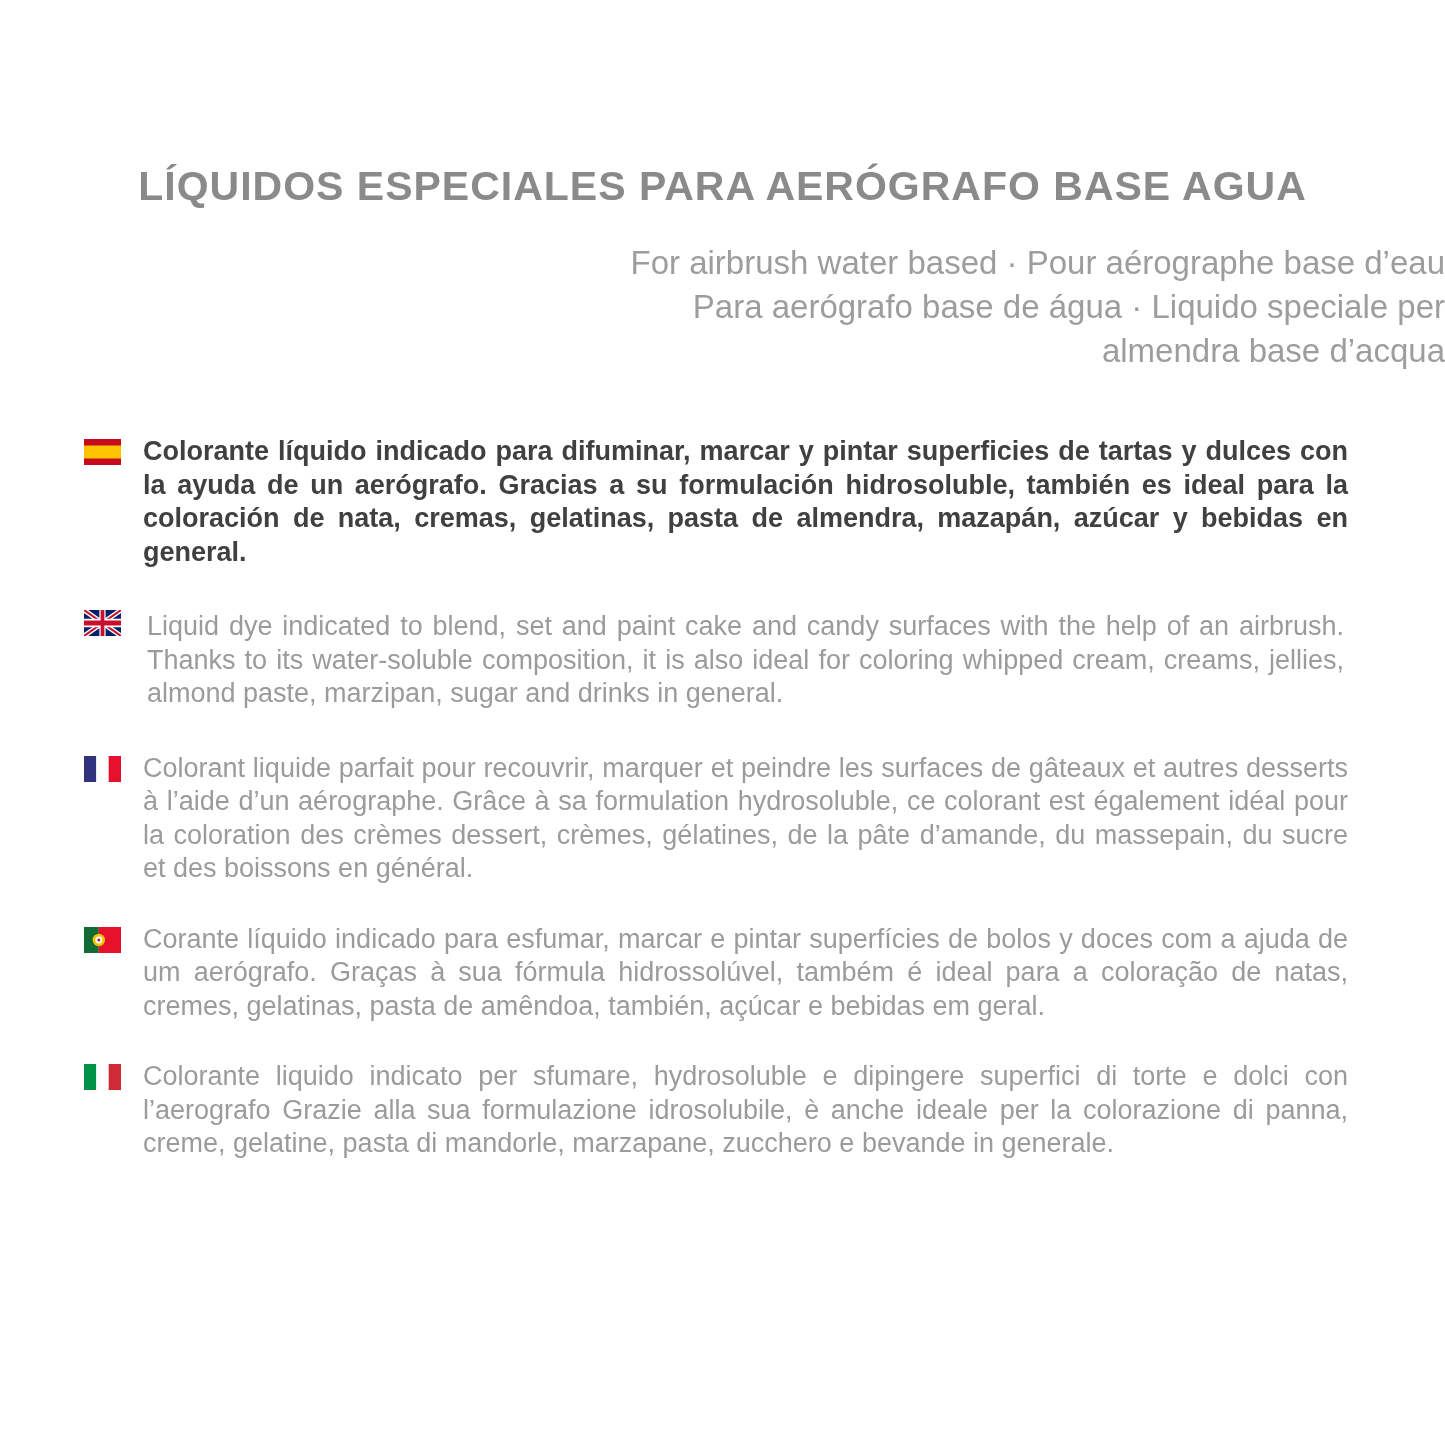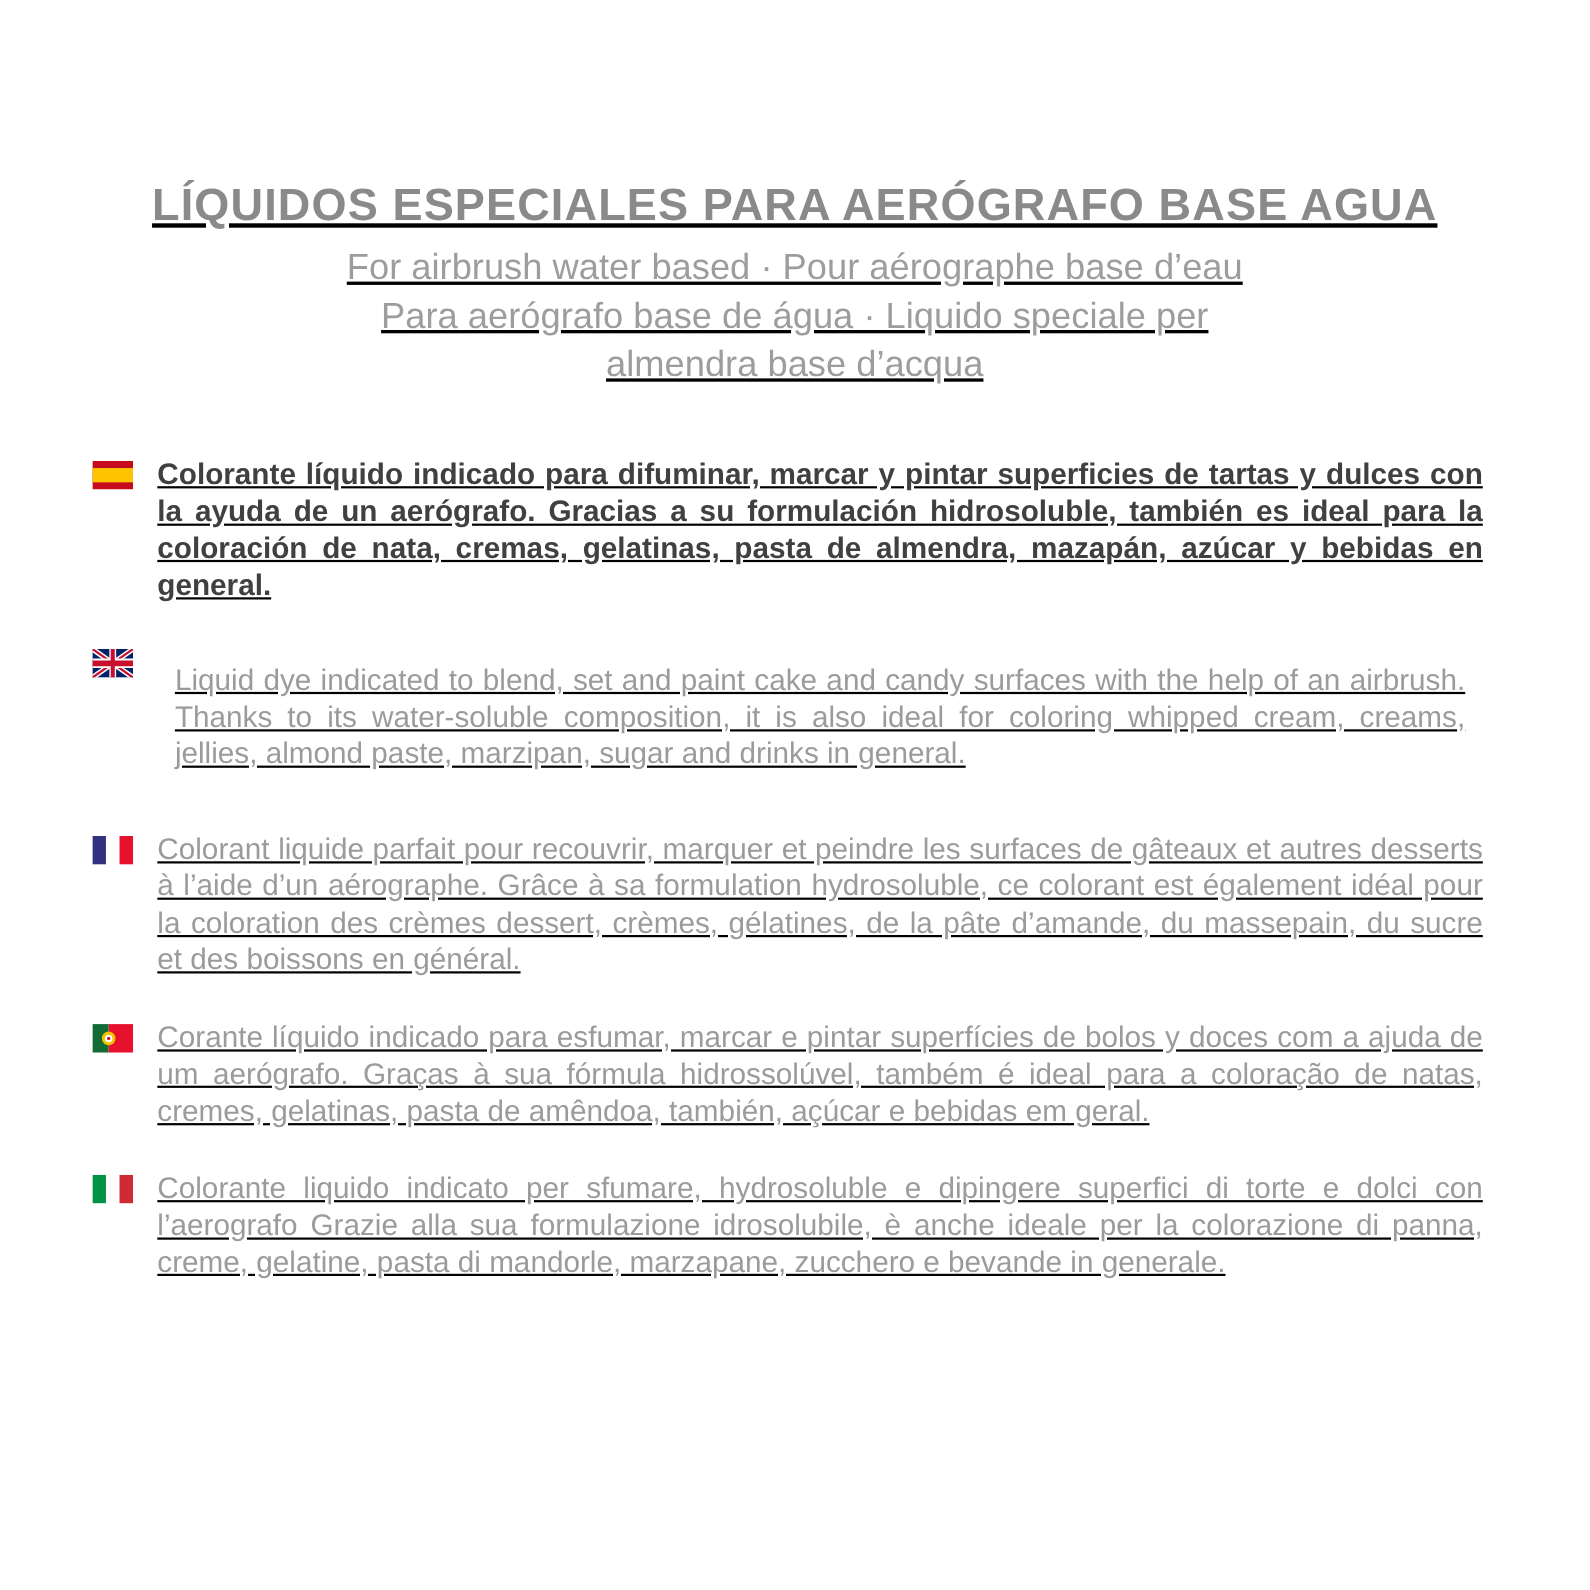--- a/index.html
+++ b/index.html
@@ -4,40 +4,40 @@
 <style>
   html, body { margin: 0; padding: 0; background: #ffffff; }
   .page {
     position: relative;
     width: 1445px;
     height: 1445px;
     background: #ffffff;
     font-family: "Liberation Sans", sans-serif;
     overflow: hidden;
     box-sizing: border-box;
-    text-decoration: underline;
   }
   .header {
     padding-top: 164px;
     text-align: center;
   }
   .title {
     margin: 0 70px;
     font-size: 41px;
     font-weight: 700;
     letter-spacing: 1px;
     color: #8a8a8a;
     line-height: 1.1;
   }
   .subtitle {
-    margin-top: 12px;
+    margin-top: 32px;
     font-size: 33px;
     line-height: 44px;
     color: #9d9d9d;
     font-weight: 400;
+    text-align: right;
   }
   .paragraphs {
     margin: 62px 97px 0 84px;
   }
   .para {
     display: flex;
     align-items: flex-start;
     margin-bottom: 37px;
   }
   .flag {
@@ -91,21 +91,21 @@
     <div class="para">
       <span class="flag">
         <svg viewBox="0 0 60 30" preserveAspectRatio="none">
           <rect width="60" height="30" fill="#012169"></rect>
           <path d="M0,0 L60,30 M60,0 L0,30" stroke="#ffffff" stroke-width="6"></path>
           <path d="M0,0 L60,30 M60,0 L0,30" stroke="#c8102e" stroke-width="2.6"></path>
           <path d="M30,0 V30 M0,15 H60" stroke="#ffffff" stroke-width="10"></path>
           <path d="M30,0 V30 M0,15 H60" stroke="#c8102e" stroke-width="6"></path>
         </svg>
       </span>
-      <p class="para-text" style="margin:16px">Liquid dye indicated to blend, set and paint cake and candy surfaces with the help of an airbrush. Thanks to its water-soluble composition, it is also ideal for coloring whipped cream, creams, jellies, almond paste, marzipan, sugar and drinks in general.</p>
+      <p class="para-text" style="margin:4px">Liquid dye indicated to blend, set and paint cake and candy surfaces with the help of an airbrush. Thanks to its water-soluble composition, it is also ideal for coloring whipped cream, creams, jellies, almond paste, marzipan, sugar and drinks in general.</p>
     </div>
 
     <div class="para">
       <span class="flag">
         <svg viewBox="0 0 37 26" preserveAspectRatio="none">
           <rect x="0" y="0" width="12.33" height="26" fill="#31317e"></rect>
           <rect x="12.33" y="0" width="12.33" height="26" fill="#ffffff"></rect>
           <rect x="24.66" y="0" width="12.34" height="26" fill="#e8112d"></rect>
         </svg>
       </span>

